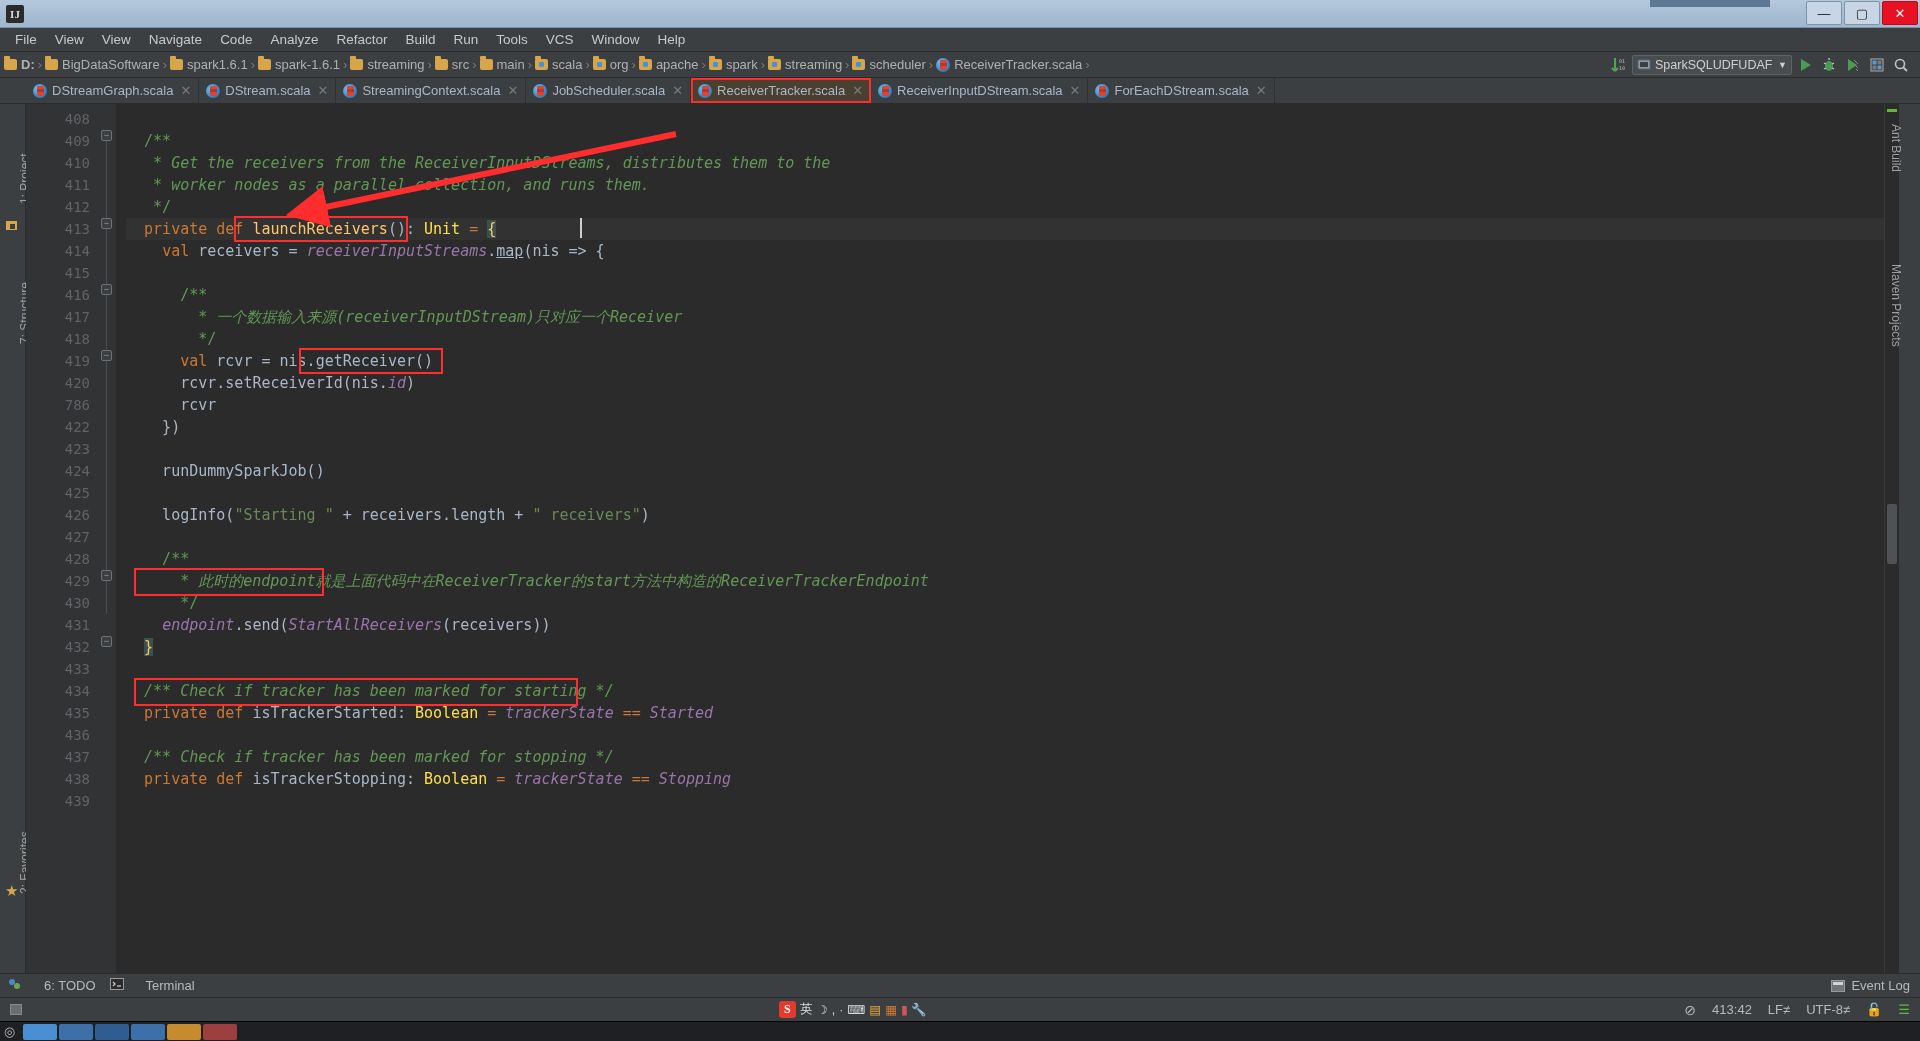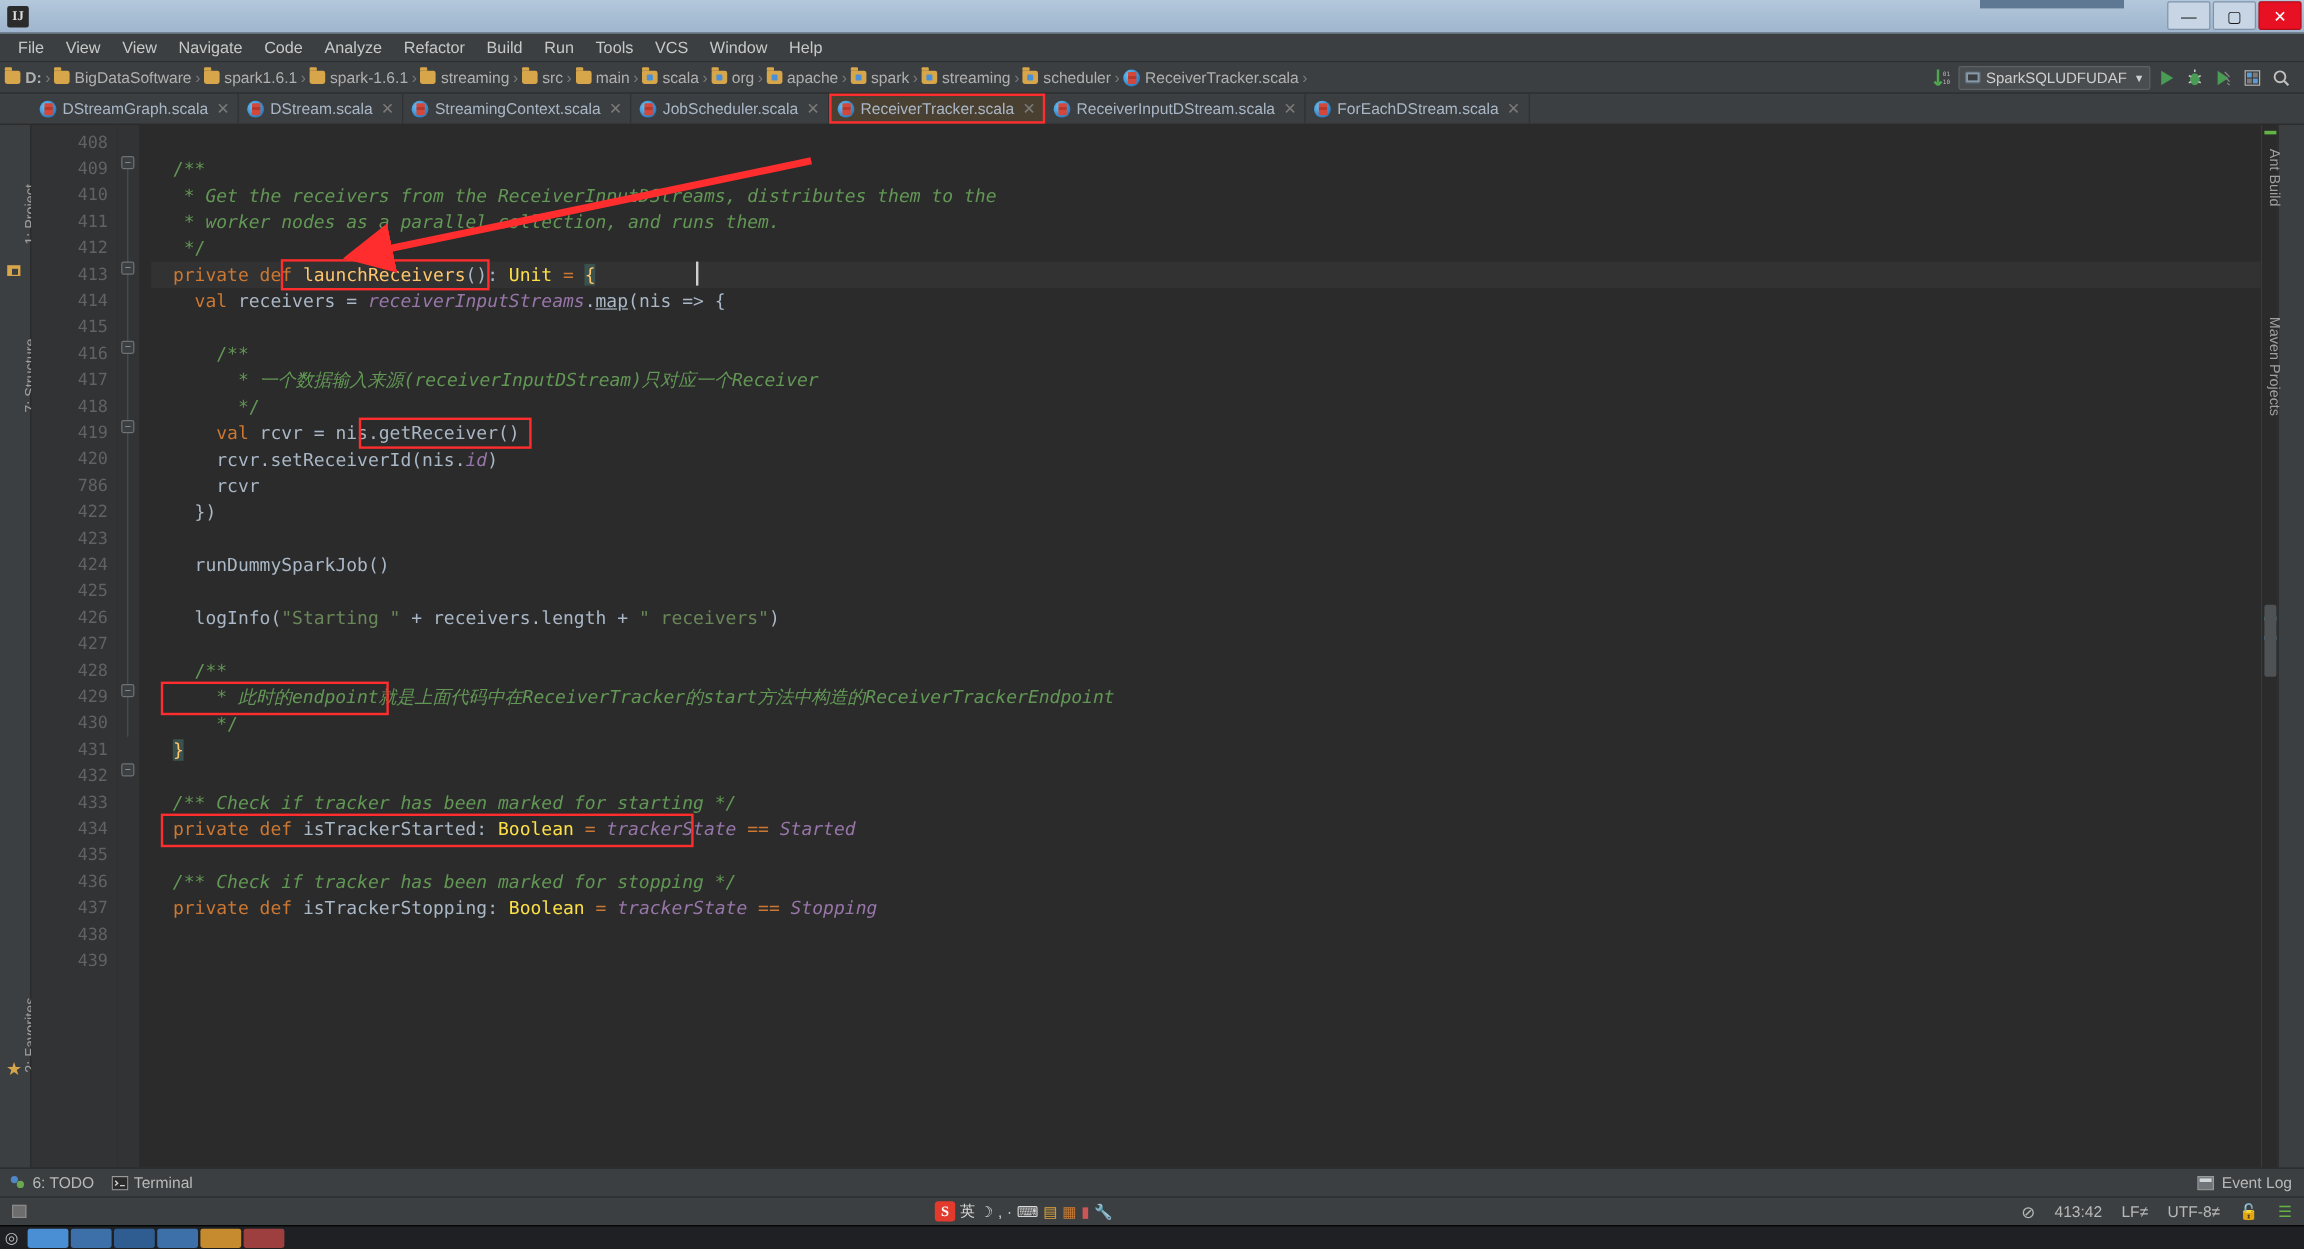--- a/index.html
+++ b/index.html
@@ -175,21 +175,21 @@
   .vscroll-thumb {
     position:absolute; right:1px; width:10px; background:#4e5254; border-radius:2px;
   }
 
   
   .bottomstrip {
     height: 24px; flex: 0 0 24px; background: #3c3f41;
     display: flex; align-items: center; border-top: 1px solid #2b2b2b;
     padding-left: 8px; gap: 14px; font-size: 13px; color: #b8b8b8;
   }
-  .bs-item { display:flex; align-items:center; gap:5px; }
+  .bs-item { display:flex; align-items:flex-start; gap:22px; }
   .bs-right { margin-left: auto; display: flex; align-items: center; gap: 6px; padding-right: 10px; }
   .sq { width: 12px; height: 11px; border: 1px solid #8a8a8a; background: #6d6d6d; display:inline-block; }
 
   
   .statusbar {
     height: 24px; flex: 0 0 24px; background: #3c3f41;
     display: flex; align-items: center; border-top: 1px solid #2b2b2b;
     padding: 0 10px; font-size: 13px; color: #b8b8b8; gap: 14px;
   }
   .status-right { margin-left:auto; display:flex; align-items:center; gap: 16px; }
@@ -485,20 +485,21 @@
         <div class="cline">      rcvr</div>
         <div class="cline">    })</div>
         <div class="cline"> </div>
         <div class="cline">    runDummySparkJob()</div>
         <div class="cline"> </div>
         <div class="cline">    logInfo(<span class="str">"Starting "</span> + receivers.length + <span class="str">" receivers"</span>)</div>
         <div class="cline"> </div>
         <div class="cline"><span class="cmt-b">    /**</span></div>
         <div class="cline"><span class="cmt">      * 此时的endpoint就是上面代码中在ReceiverTracker的start方法中构造的ReceiverTrackerEndpoint</span></div>
         <div class="cline"><span class="cmt-b">      */</span></div>
+        <div class="cline">    <span class="fld">endpoint</span>.send(<span class="fld">StartAllReceivers</span>(receivers))</div>
         <div class="cline">  <span class="brace-hl">}</span></div>
         <div class="cline"> </div>
         <div class="cline"><span class="cmt">  /** Check if tracker has been marked for starting */</span></div>
         <div class="cline">  <span class="kw">private def</span> isTrackerStarted<span class="typ">:</span> <span class="fld-n">Boolean</span> <span class="kw">=</span> <span class="fld">trackerState</span> <span class="kw">==</span> <span class="fld">Started</span></div>
         <div class="cline"> </div>
         <div class="cline"><span class="cmt">  /** Check if tracker has been marked for stopping */</span></div>
         <div class="cline">  <span class="kw">private def</span> isTrackerStopping<span class="typ">:</span> <span class="fld-n">Boolean</span> <span class="kw">=</span> <span class="fld">trackerState</span> <span class="kw">==</span> <span class="fld">Stopping</span></div>
         <div class="cline"> </div>
         <div class="cline"> </div>
 

